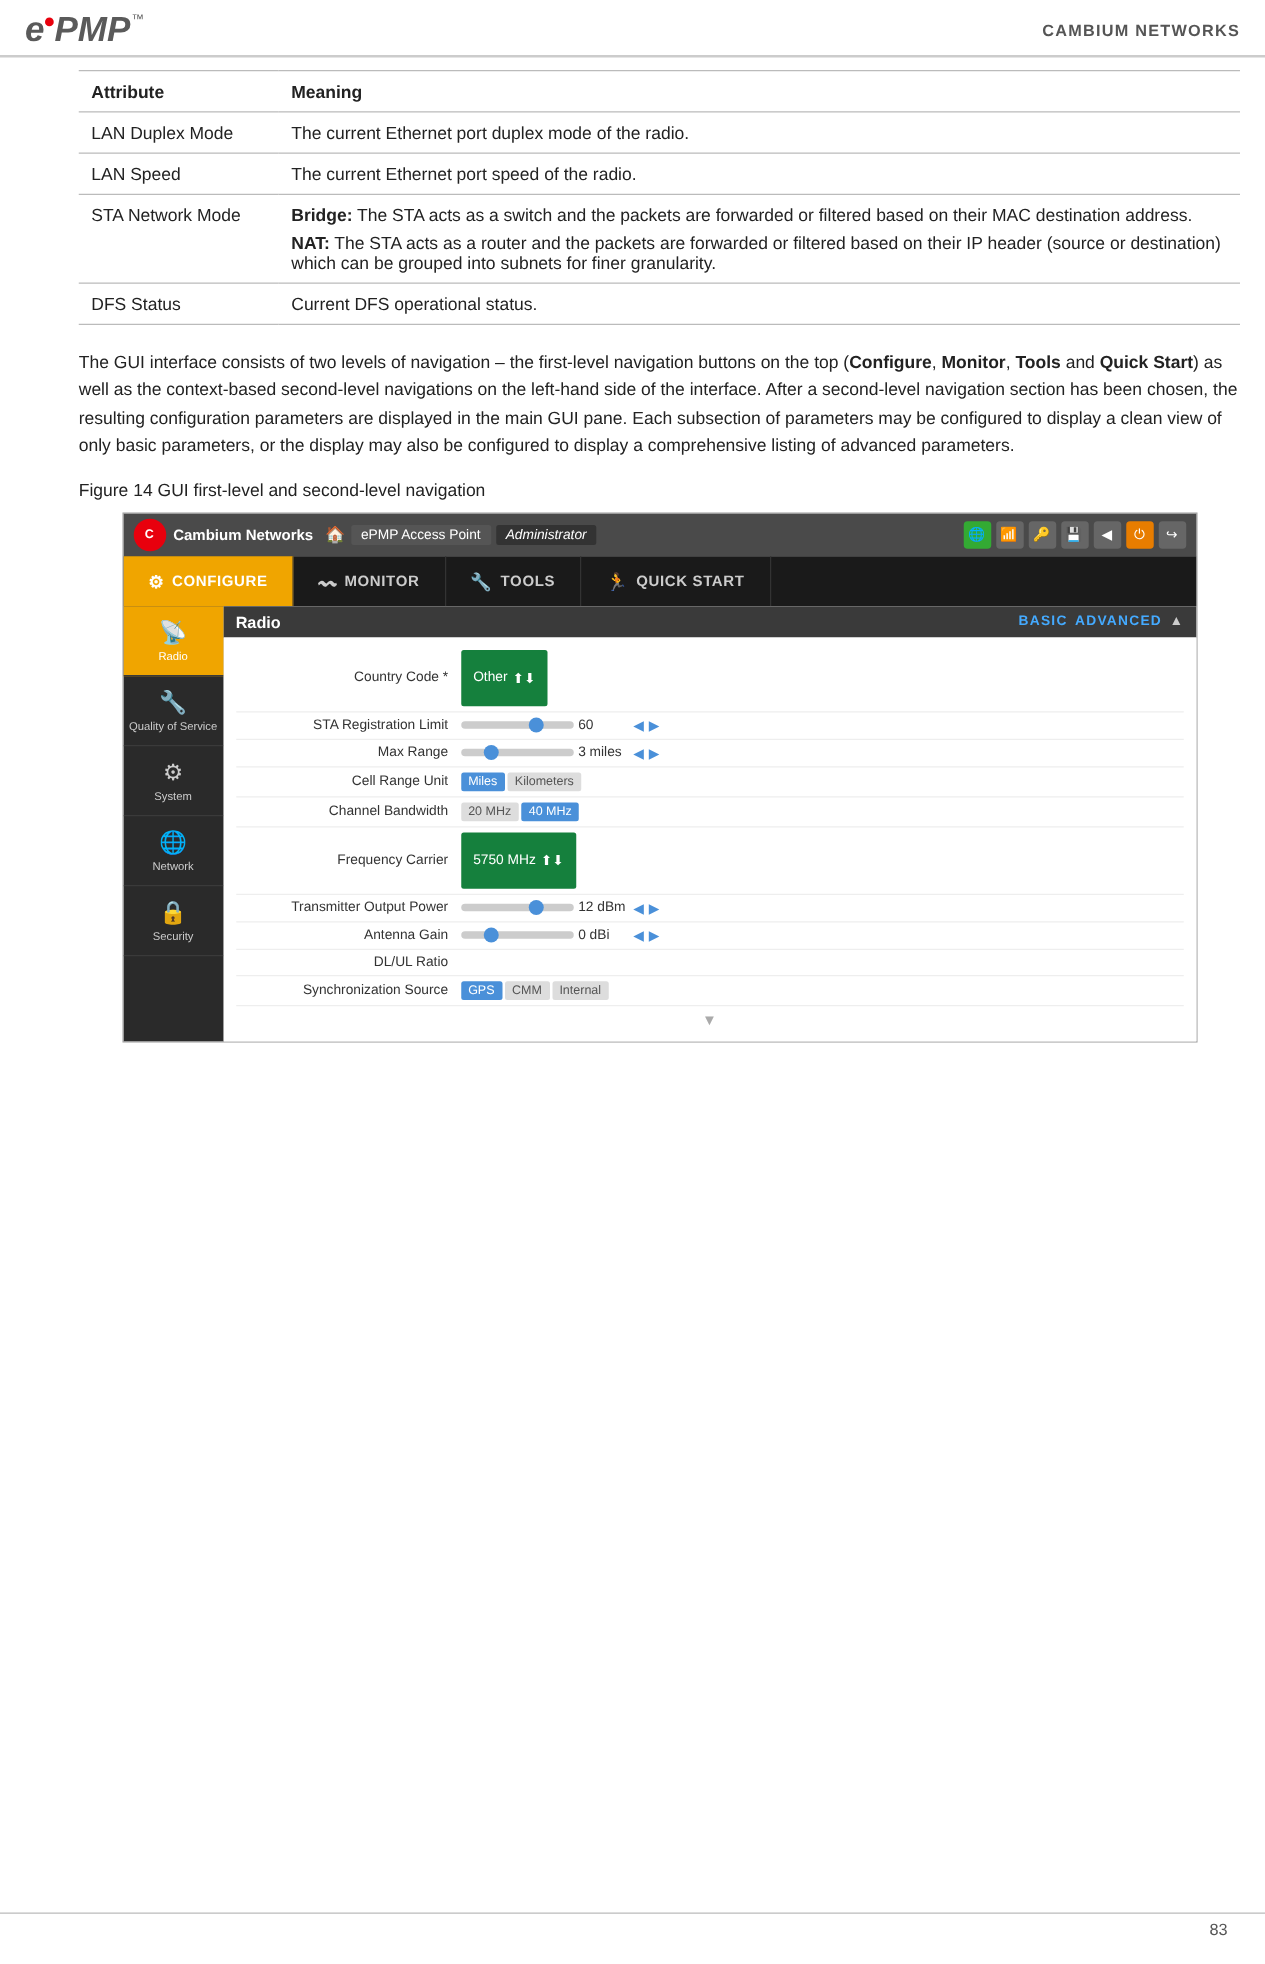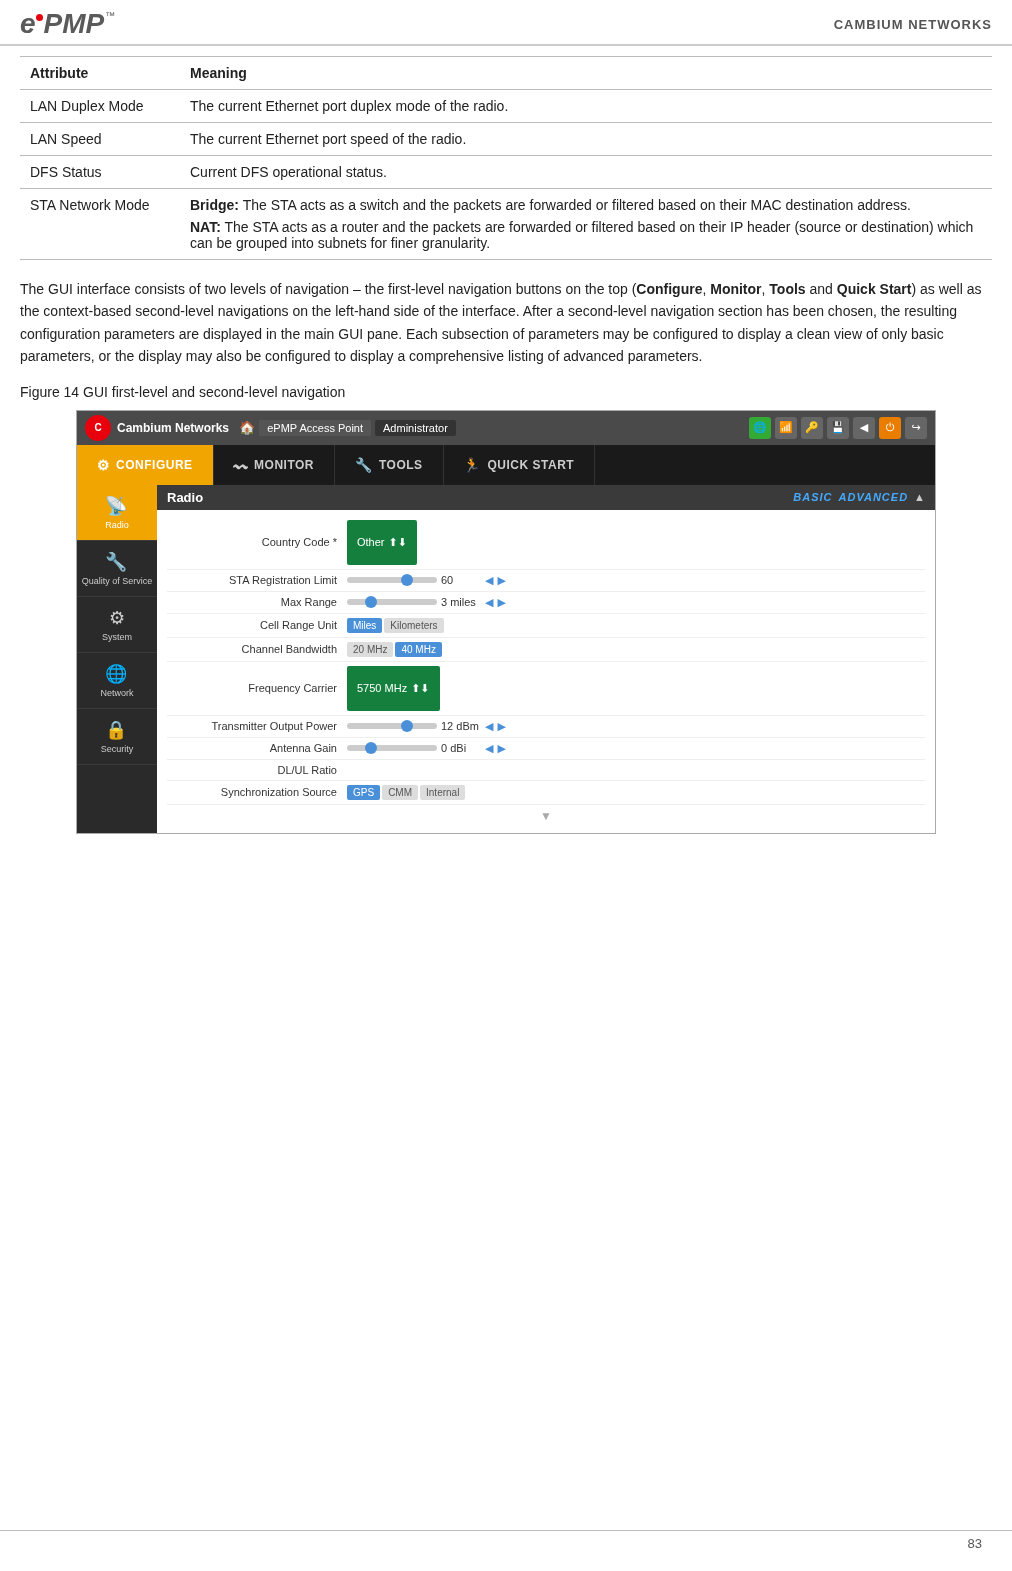--- a/index.html
+++ b/index.html
@@ -28,20 +28,21 @@
     .header-right {
       font-size: 13px;
       font-weight: bold;
       color: #555;
       letter-spacing: 1px;
     }
 
     
     .main-content {
       padding: 10px 20px 20px 20px;
+      margin-left: 43px;
     }
 
     
     .attr-table {
       width: 100%;
       border-collapse: collapse;
       margin-bottom: 18px;
     }
     .attr-table th, .attr-table td {
       border-top: 1px solid #bbb;
@@ -114,20 +115,21 @@
       font-size: 11px;
       padding: 2px 8px;
       border-radius: 2px;
     }
     .gui-role {
       background: #333;
       color: white;
       font-size: 11px;
       padding: 2px 8px;
       border-radius: 2px;
+      font-style: italic;
     }
     .gui-topbar-right {
       margin-left: auto;
       display: flex; gap: 4px; align-items: center;
     }
     .gui-icon-btn {
       width: 22px; height: 22px;
       background: #666;
       border-radius: 3px;
       display: flex; align-items: center; justify-content: center;
@@ -200,21 +202,20 @@
       font-size: 13px;
       font-weight: bold;
       padding: 5px 10px;
       display: flex;
       justify-content: space-between;
       align-items: center;
     }
     .gui-panel-header-btns {
       display: flex; gap: 6px;
       font-size: 11px;
-      font-style: italic;
     }
     .gui-panel-btn {
       color: #4af;
       cursor: pointer;
       font-weight: bold;
       letter-spacing: 1px;
     }
     .gui-form {
       padding: 6px 10px;
       background: #fff;
@@ -336,29 +337,29 @@
     <tbody>
       <tr>
         <td>LAN Duplex Mode</td>
         <td>The current Ethernet port duplex mode of the radio.</td>
       </tr>
       <tr>
         <td>LAN Speed</td>
         <td>The current Ethernet port speed of the radio.</td>
       </tr>
       <tr>
-        <td>DFS Status</td>
-        <td>Current DFS operational status.</td>
-      </tr>
-      <tr>
         <td>STA Network Mode</td>
         <td>
           <div><span class="bold">Bridge:</span> The STA acts as a switch and the packets are forwarded or filtered based on their MAC destination address.</div>
           <div style="margin-top:6px;"><span class="bold">NAT:</span> The STA acts as a router and the packets are forwarded or filtered based on their IP header (source or destination) which can be grouped into subnets for finer granularity.</div>
         </td>
+      </tr>
+      <tr>
+        <td>DFS Status</td>
+        <td>Current DFS operational status.</td>
       </tr>
     </tbody>
   </table>
 
   <p class="para-text">
     The GUI interface consists of two levels of navigation – the first-level navigation buttons on the top
     (<span class="bold">Configure</span>, <span class="bold">Monitor</span>, <span class="bold">Tools</span> and <span class="bold">Quick Start</span>) as well as the context-based second-level navigations
     on the left-hand side of the interface. After a second-level navigation section has been chosen, the
     resulting configuration parameters are displayed in the main GUI pane.  Each subsection of
     parameters may be configured to display a clean view of only basic parameters, or the display

